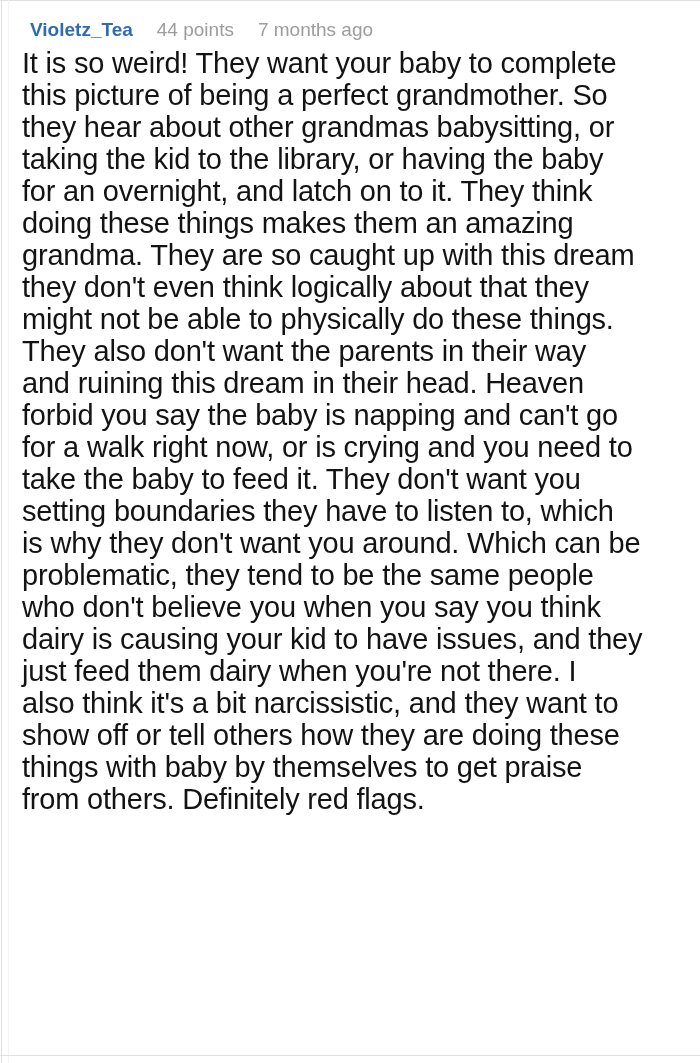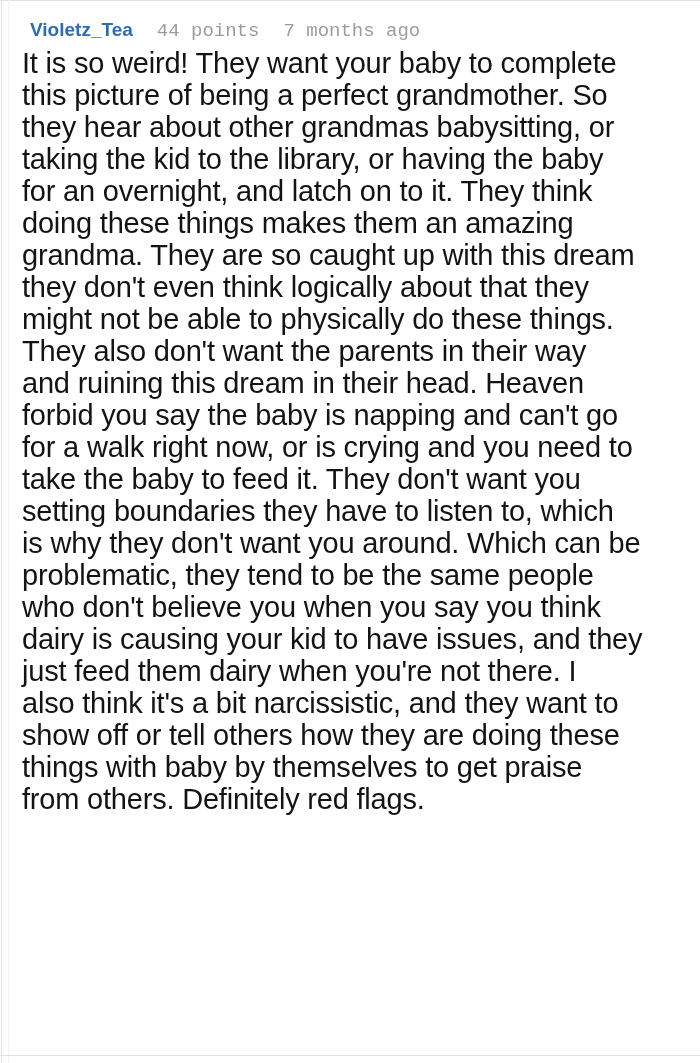--- a/index.html
+++ b/index.html
@@ -36,21 +36,20 @@
   .author {
     font-size: 19px;
     font-weight: bold;
     color: var(--author_blue, #2d6cb4);
     text-decoration: none;
     cursor: pointer;
   }
   .meta {
     font-size: 19px;
     color: var(--meta_gray, #9c9c9c);
-    font-family: Liberation Mono, monospace;
   }
   .comment-body {
     position: absolute; top: 47px; left: 22px;
     width: 668px;
     font-size: 29px;
     line-height: 32px;
     letter-spacing: -0.2px;
     color: var(--body_text, #131313);
     white-space: pre-line;
   }

